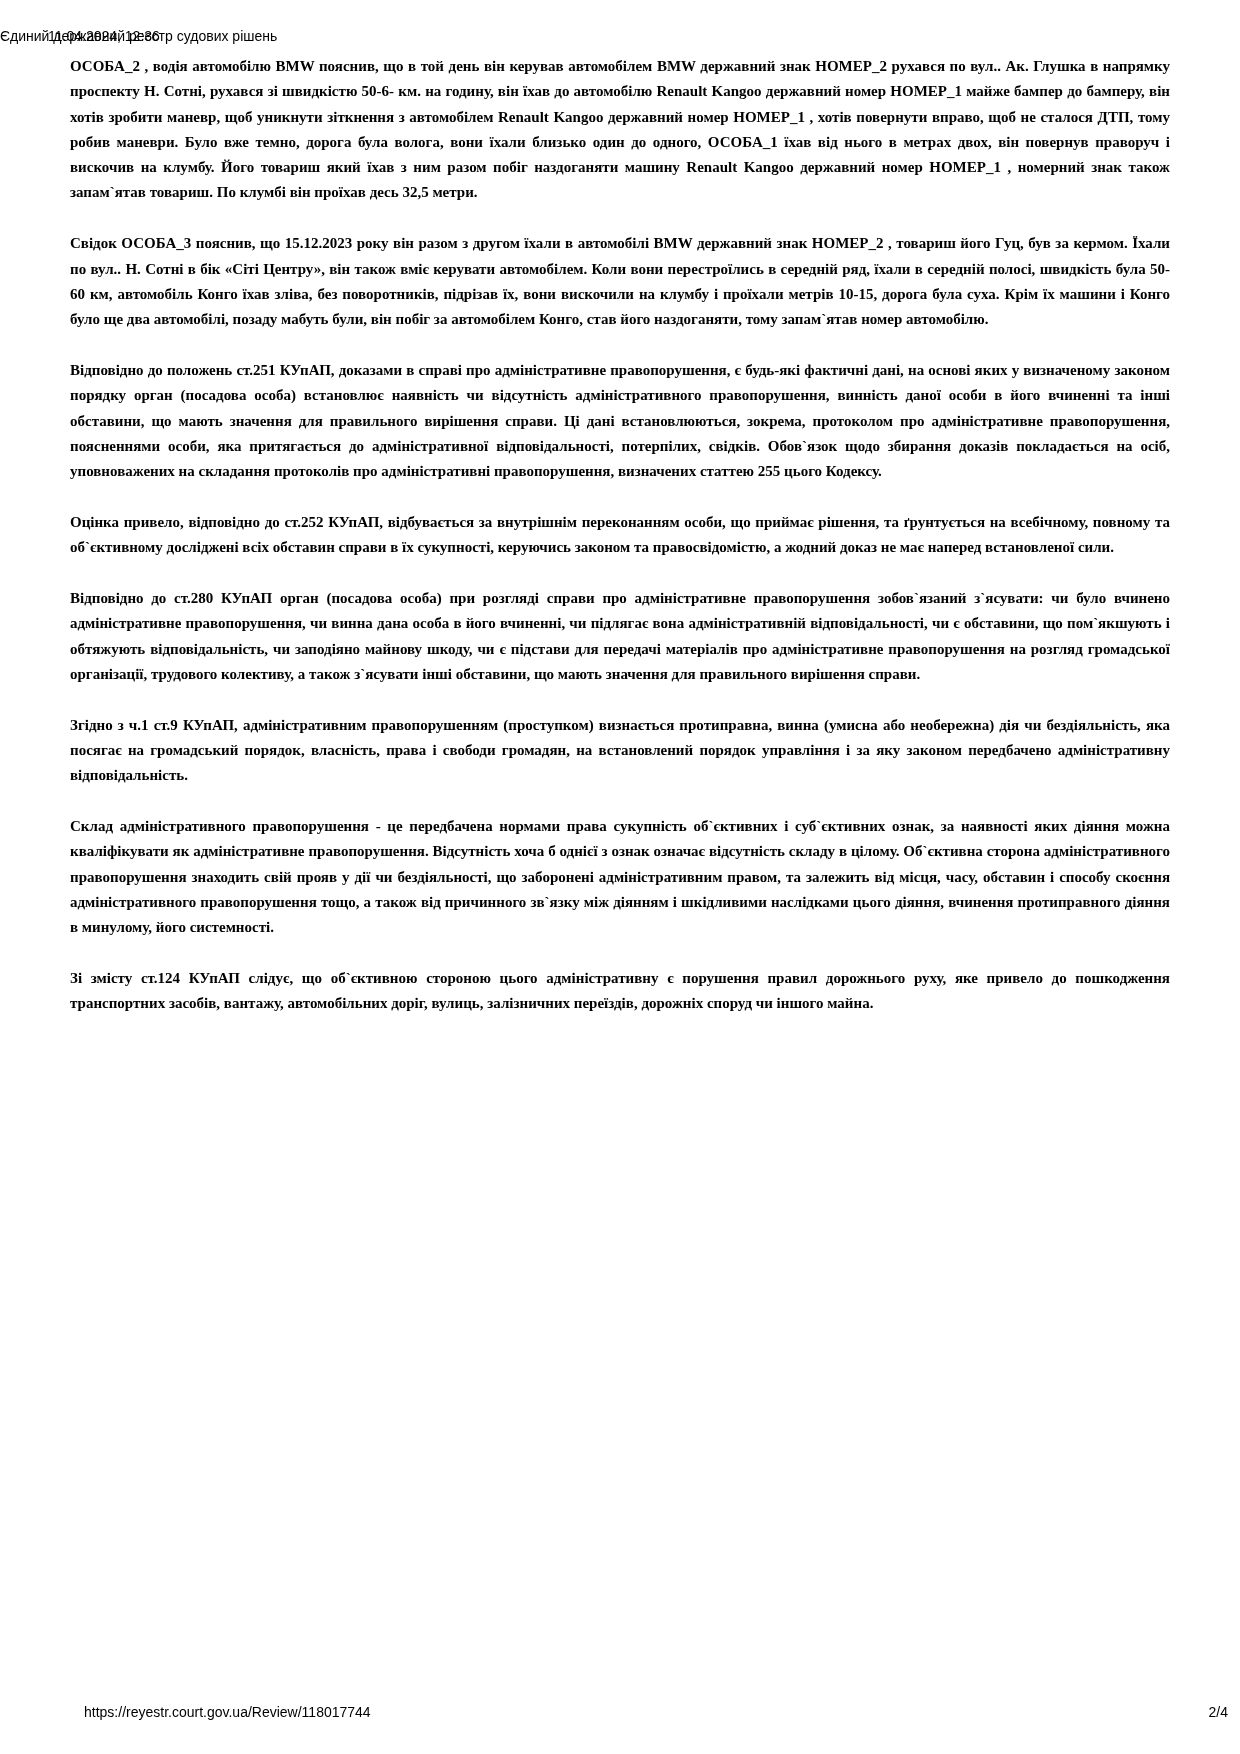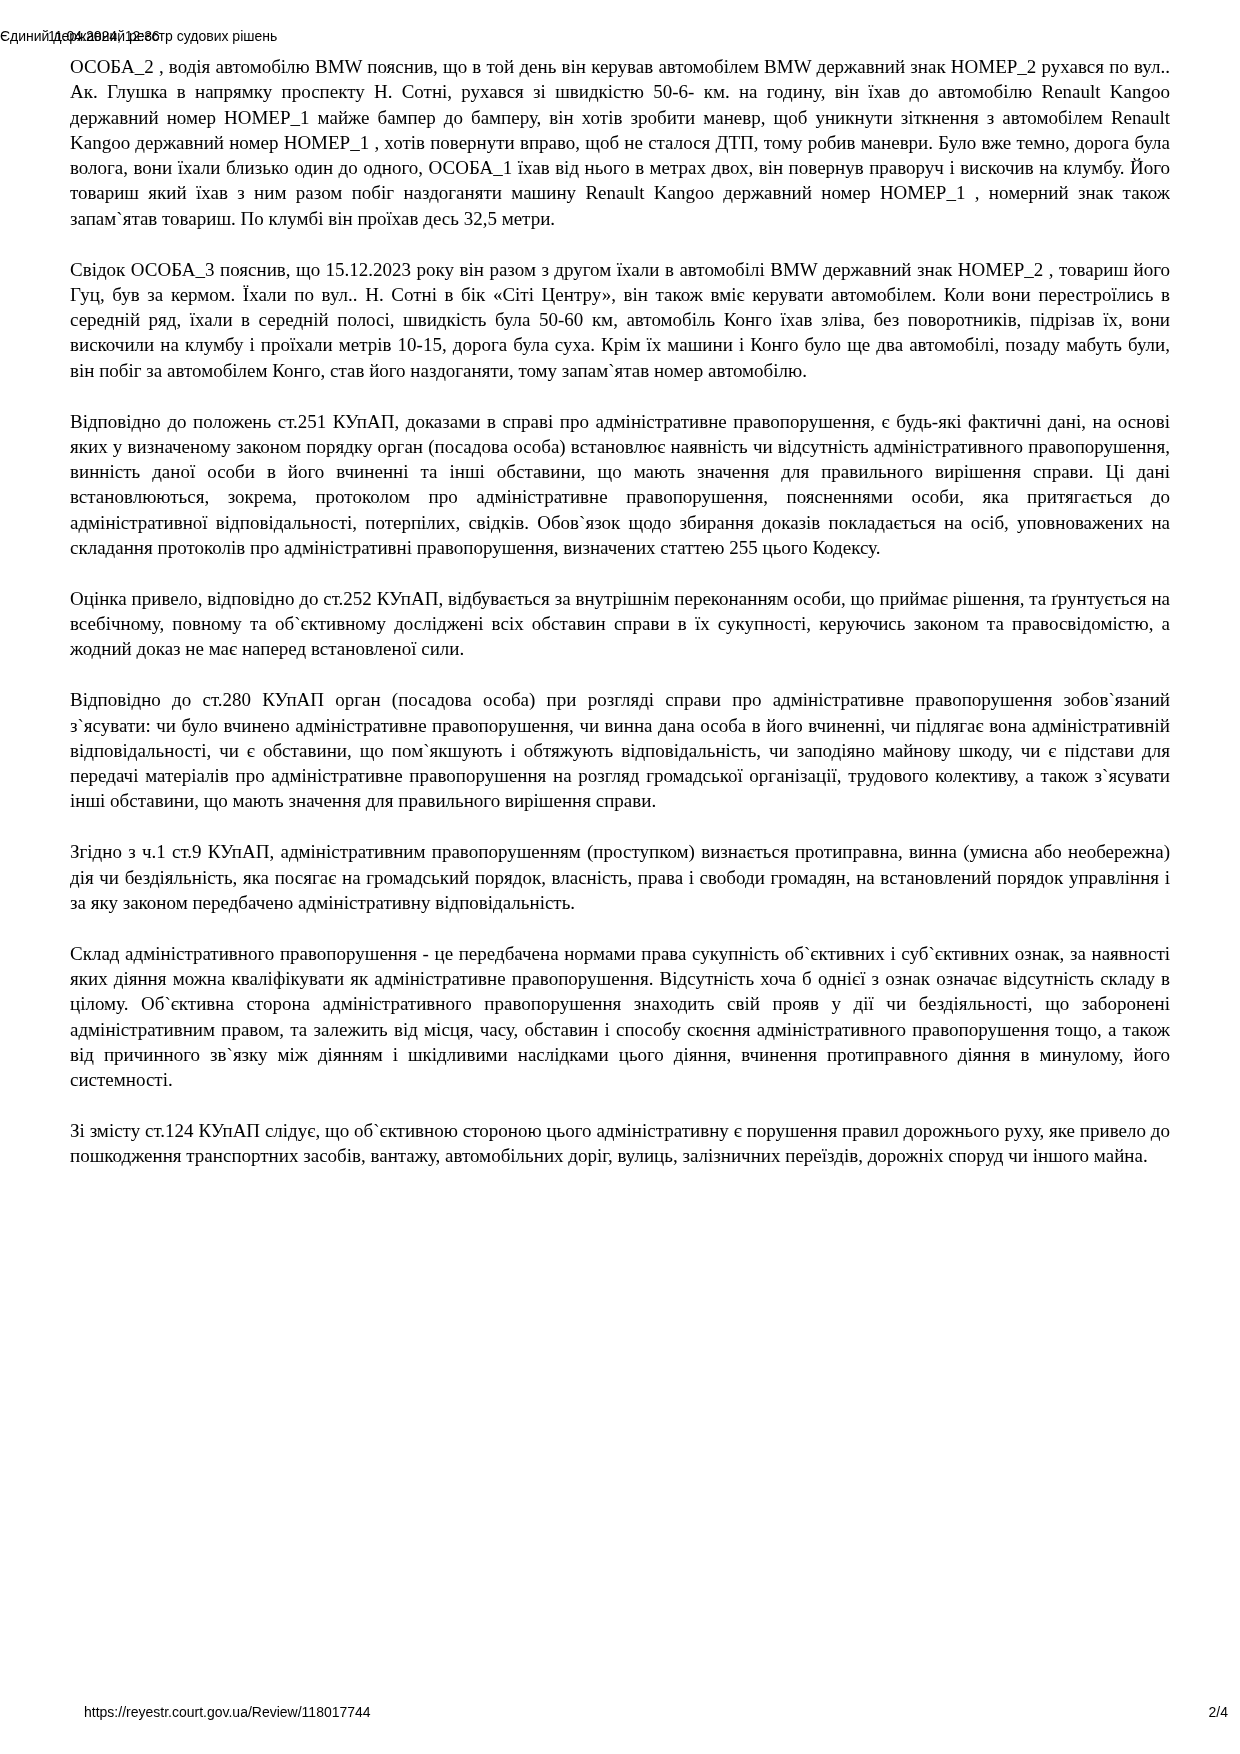--- a/index.html
+++ b/index.html
@@ -28,22 +28,23 @@
     .hdr-title { position: absolute; left: 0; width: 1166px; text-align: left; top: 0; }
     .ftr-url { position: absolute; left: 48px; top: 0; }
     .ftr-page { position: absolute; right: 48px; top: 0; }
 
     .content {
       position: absolute;
       left: 70px;
       top: 54px;
       width: 1100px;
       font-family: "Liberation Serif", serif;
-      font-size: 19px;
+      font-size: 15px;
       line-height: 25.3px;
+      font-weight: bold;
     }
     .content p {
       margin: 0 0 25.5px 0;
       text-align: justify;
     }
   </style>
 </head>
 <body>
 
 <div class="print-header">

